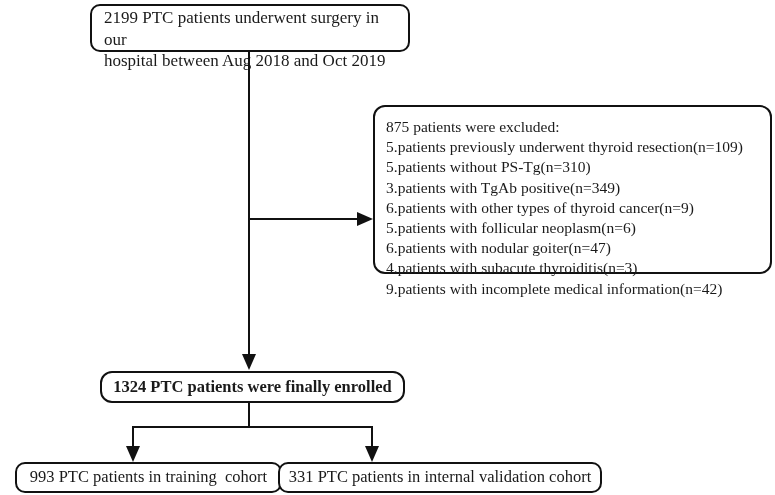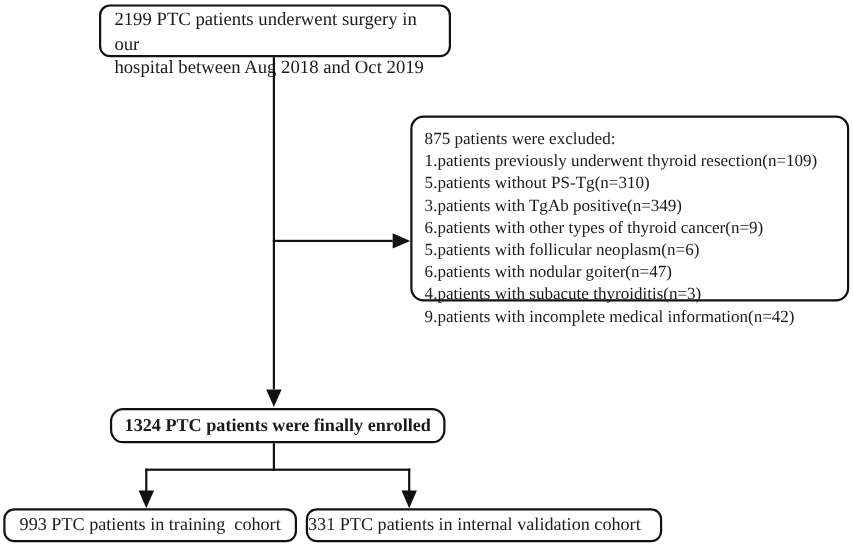--- a/index.html
+++ b/index.html
@@ -42,28 +42,28 @@
     white-space: nowrap;
   }
   .box.enrolled {
     left: 100px; top: 371px; width: 305px; height: 32px;
     border-radius: 12px;
     font-size: 16.5px; line-height: 27px;
     text-align: center;
     font-weight: bold;
   }
   .box.cohort-left {
-    left: 3px; top: 462px; width: 267px; height: 31px;
+    left: 15px; top: 462px; width: 267px; height: 31px;
     font-size: 16.5px; line-height: 26px;
     text-align: center;
   }
   .box.cohort-right {
     left: 278px; top: 462px; width: 324px; height: 31px;
     font-size: 16.5px; line-height: 26px;
-    text-align: left;
+    text-align: center;
   }
   .line {
     position: absolute;
     background: #111111;
   }
   .arrow-down {
     position: absolute;
     width: 0; height: 0;
     border-left: 7px solid transparent;
     border-right: 7px solid transparent;
@@ -88,21 +88,21 @@
   </div>
 
   <div class="line" style="left:248px; top:52px; width:2px; height:302px;"></div>
   <div class="arrow-down" style="left:242px; top:354px;"></div>
 
   <div class="line" style="left:248px; top:218px; width:109px; height:2px;"></div>
   <div class="arrow-right" style="left:357px; top:212px;"></div>
 
   <div class="box excluded">
     <div class="exc-line">875 patients were excluded:</div>
-    <div class="exc-line">1.patients previously underwent thyroid resection(n=109)</div>
+    <div class="exc-line">5.patients previously underwent thyroid resection(n=109)</div>
     <div class="exc-line">5.patients without PS-Tg(n=310)</div>
     <div class="exc-line">3.patients with TgAb positive(n=349)</div>
     <div class="exc-line">6.patients with other types of thyroid cancer(n=9)</div>
     <div class="exc-line">5.patients with follicular neoplasm(n=6)</div>
     <div class="exc-line">6.patients with nodular goiter(n=47)</div>
     <div class="exc-line">4.patients with subacute thyroiditis(n=3)</div>
     <div class="exc-line">9.patients with incomplete medical information(n=42)</div>
   </div>
 
   <div class="box enrolled">

